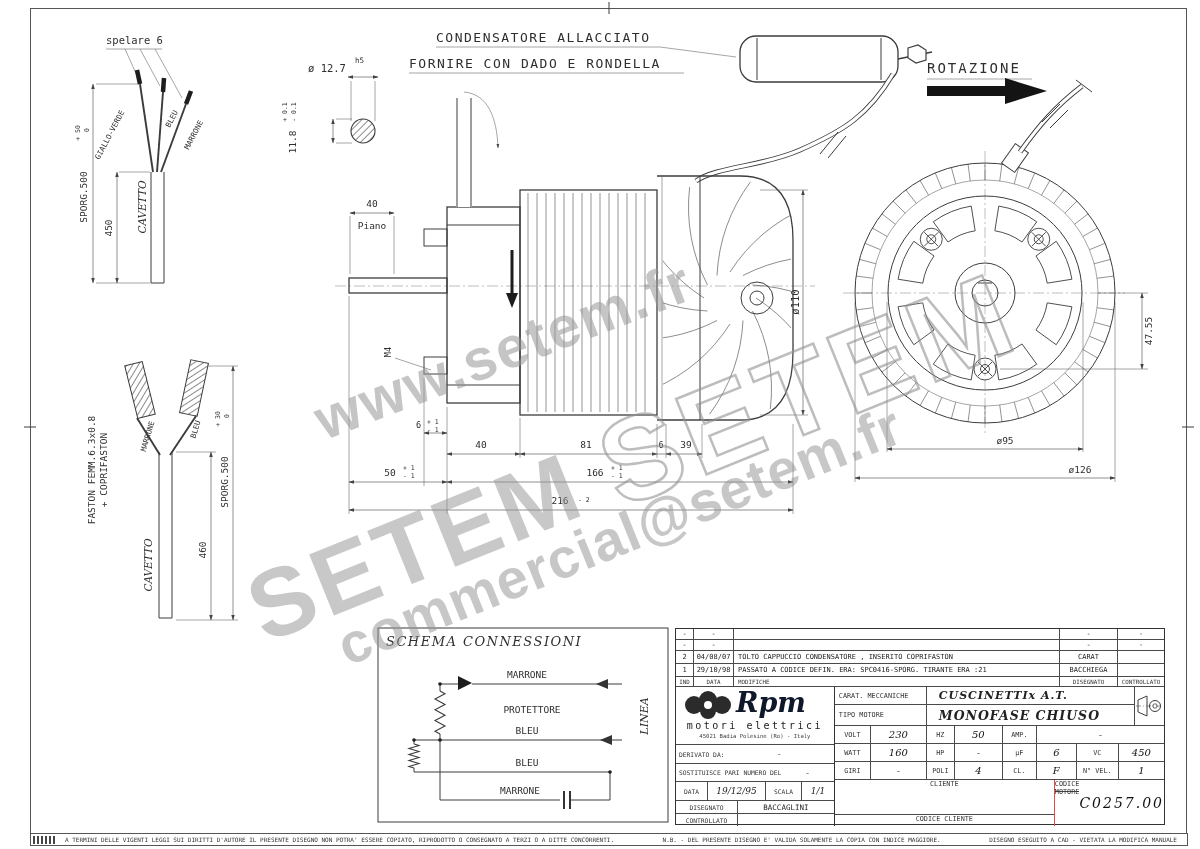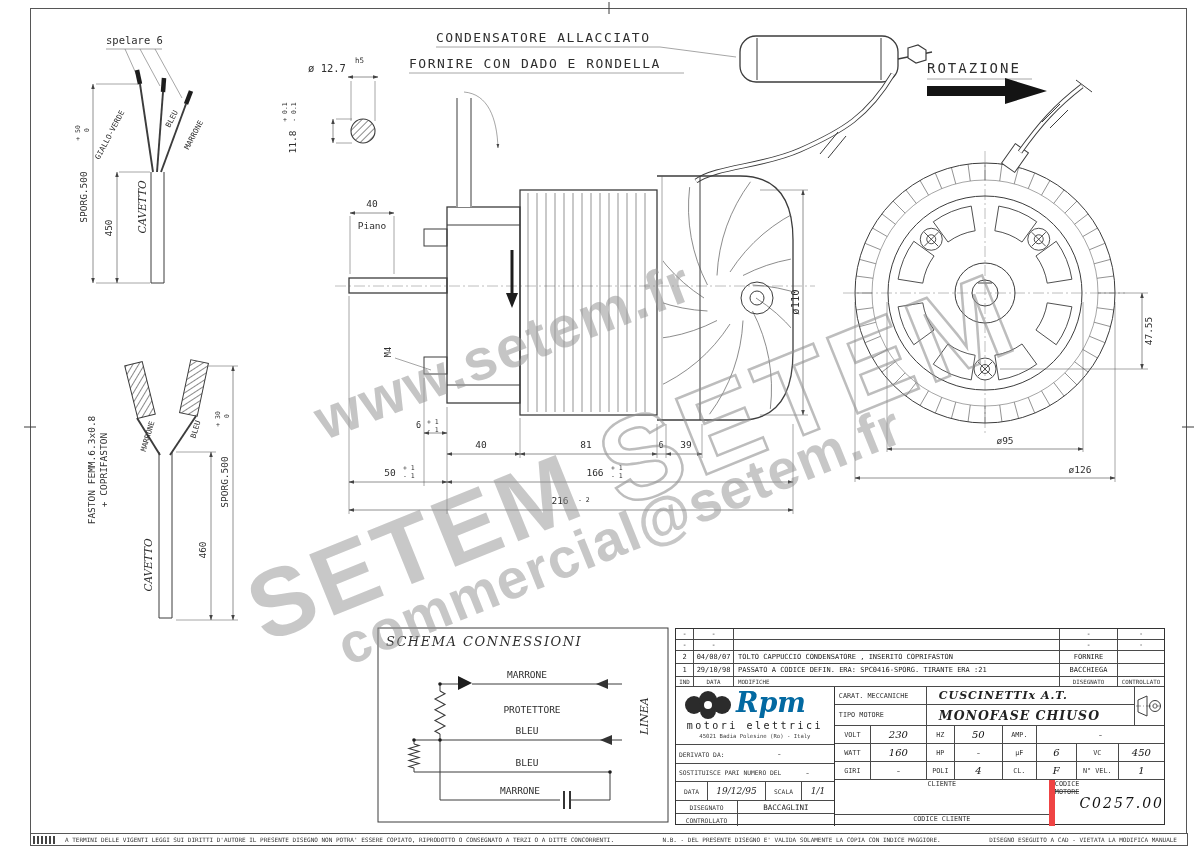--- a/index.html
+++ b/index.html
@@ -42,38 +42,38 @@
   .rrow{display:flex;border-bottom:1px solid #4a4a4a;box-sizing:border-box;}
   .rc{border-right:1px solid #4a4a4a;display:flex;align-items:center;justify-content:center;
       overflow:hidden;box-sizing:border-box;font-size:7px;white-space:nowrap;}
   .w-ind{width:18px;} .w-date{width:40px;} .w-desc{flex:1;justify-content:flex-start;padding-left:4px;}
   .w-name{width:58px;} .w-ctrl{width:46px;border-right:none;}
   .rhead .rc{font-size:5.8px;color:#333;}
   .main{display:flex;height:139px;}
   .mleft{width:164px;border-right:1px solid #333;display:flex;flex-direction:column;box-sizing:border-box;}
   .logo{height:57px;border-bottom:1px solid #4a4a4a;position:relative;}
   .rpm{position:absolute;left:60px;top:0px;font-family:"DejaVu Serif",serif;font-style:italic;
-       font-weight:bold;font-size:27px;color:#0369a1;}
+       font-weight:bold;font-size:27px;color:#0f172a;}
   .sub{position:absolute;left:0;right:0;top:33px;text-align:center;font-size:10px;letter-spacing:2.5px;color:#222;}
   .addr{position:absolute;left:0;right:0;top:46px;text-align:center;font-size:5.6px;color:#444;}
   .lrow{display:flex;border-bottom:1px solid #4a4a4a;align-items:center;box-sizing:border-box;}
   .lab{font-size:6.3px;padding-left:3px;color:#333;white-space:nowrap;}
   .lval{font-family:"DejaVu Serif",serif;font-style:italic;font-size:9px;margin:0 auto;}
   .lc{border-right:1px solid #4a4a4a;height:100%;display:flex;align-items:center;justify-content:center;box-sizing:border-box;}
   .mright{flex:1;display:flex;flex-direction:column;position:relative;box-sizing:border-box;}
   .trow{display:flex;border-bottom:1px solid #4a4a4a;box-sizing:border-box;}
   .tlab{width:92px;font-size:6.8px;display:flex;align-items:center;padding-left:4px;
         border-right:1px solid #4a4a4a;box-sizing:border-box;color:#333;}
   .tval{flex:1;font-family:"DejaVu Serif",serif;font-style:italic;font-weight:bold;
         display:flex;align-items:center;padding-left:12px;letter-spacing:1px;}
   .ec{border-right:1px solid #4a4a4a;display:flex;align-items:center;justify-content:center;
       font-size:6.8px;box-sizing:border-box;color:#333;white-space:nowrap;text-align:center;}
   .ev{font-family:"DejaVu Serif",serif;font-style:italic;font-size:10px;color:#111;}
   .crow{flex:1;display:flex;box-sizing:border-box;}
-  .cliente{width:220px;border-right:6px solid #ef4444;display:flex;flex-direction:column;box-sizing:border-box;}
+  .cliente{width:220px;border-right:1px solid #ef4444;display:flex;flex-direction:column;box-sizing:border-box;}
   .chead{height:11px;font-size:6.8px;text-align:center;color:#333;}
   .cmid{flex:1;}
   .cfoot{height:11px;font-size:6.8px;text-align:center;border-top:1px solid #4a4a4a;color:#333;}
   .codmot{flex:1;display:flex;box-sizing:border-box;}
   .cmh{height:11px;font-size:6.8px;text-align:center;border-bottom:1px solid #4a4a4a;color:#333;}
   .cmv{flex:1;display:flex;align-items:center;justify-content:center;
        font-family:"DejaVu Serif",serif;font-style:italic;font-size:14px;letter-spacing:2px;color:#111;}
   .proj{position:absolute;right:0;top:0;width:30px;height:39px;border-left:1px solid #4a4a4a;
         border-bottom:1px solid #4a4a4a;background:#fff;box-sizing:border-box;}
   .footer{left:30px;top:833px;width:1158px;height:13px;border:1px solid #565656;display:flex;
@@ -472,21 +472,21 @@
         <div class="rc w-ind">-</div>
         <div class="rc w-date">-</div>
         <div class="rc w-desc"></div>
         <div class="rc w-name">-</div>
         <div class="rc w-ctrl">-</div>
       </div>
       <div class="rrow" style="height:13px">
         <div class="rc w-ind">2</div>
         <div class="rc w-date">04/08/07</div>
         <div class="rc w-desc">TOLTO CAPPUCCIO CONDENSATORE , INSERITO COPRIFASTON</div>
-        <div class="rc w-name">FORNIRE</div>
+        <div class="rc w-name">CARAT</div>
         <div class="rc w-ctrl"></div>
       </div>
       <div class="rrow" style="height:13px">
         <div class="rc w-ind">1</div>
         <div class="rc w-date">29/10/98</div>
         <div class="rc w-desc">PASSATO A CODICE DEFIN. ERA: SPC0416-SPORG. TIRANTE ERA :21</div>
         <div class="rc w-name">BACCHIEGA</div>
         <div class="rc w-ctrl"></div>
       </div>
       <div class="rrow rhead" style="height:10px">

